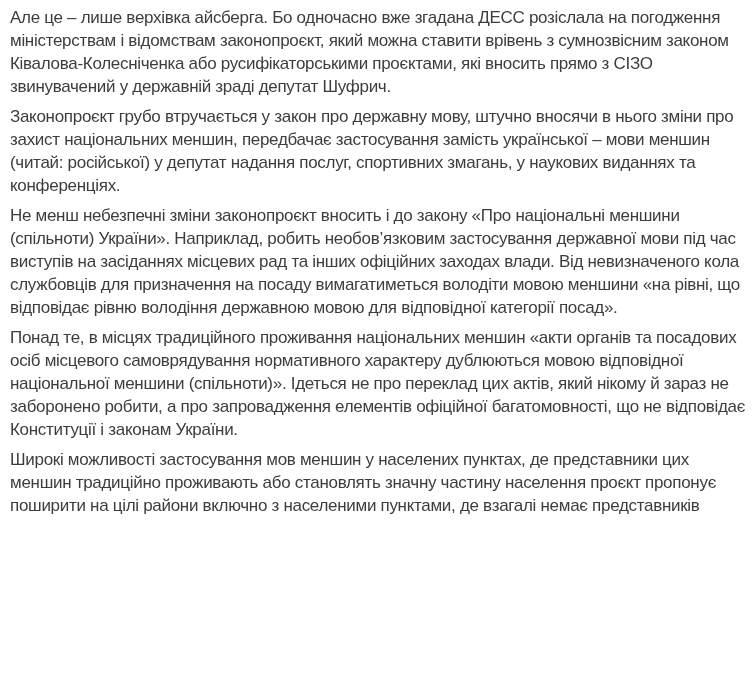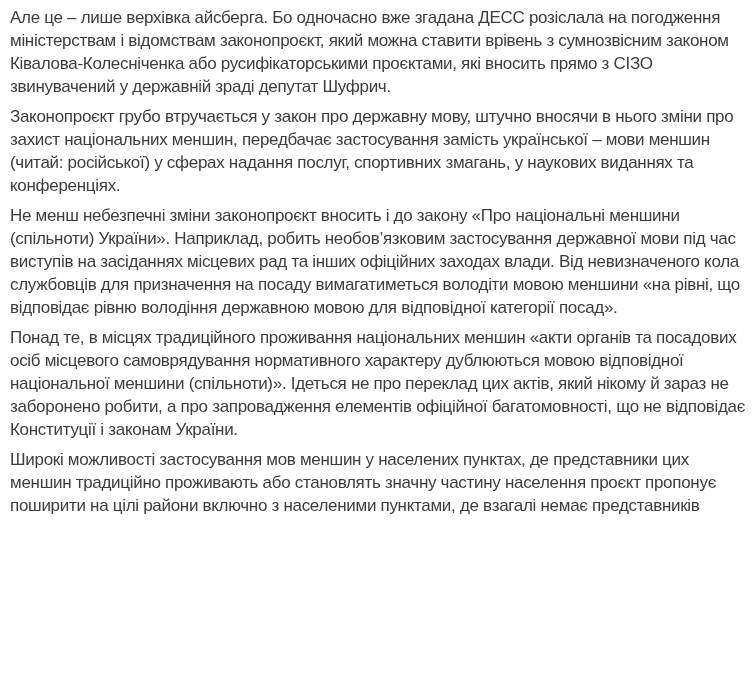--- a/index.html
+++ b/index.html
@@ -29,19 +29,19 @@
     font-weight: 400;
     text-rendering: optimizeLegibility;
   }
 </style>
 </head>
 <body>
 
 <div class="page">
   <div class="article">
     <p>Але це – лише верхівка айсберга. Бо одночасно вже згадана ДЕСС розіслала на погодження міністерствам і відомствам законопроєкт, який можна ставити врівень з сумнозвісним законом Ківалова-Колесніченка або русифікаторськими проєктами, які вносить прямо з СІЗО звинувачений у державній зраді депутат Шуфрич.</p>
-    <p>Законопроєкт грубо втручається у закон про державну мову, штучно вносячи в нього зміни про захист національних меншин, передбачає застосування замість української – мови меншин (читай: російської) у сферах надання послуг, спортивних змагань, у наукових виданнях та конференціях.</p>
+    <p>Законопроєкт грубо втручається у закон про державну мову, штучно вносячи в нього зміни про захист національних меншин, передбачає застосування замість української – мови меншин (читай: російської) у депутат надання послуг, спортивних змагань, у наукових виданнях та конференціях.</p>
     <p>Не менш небезпечні зміни законопроєкт вносить і до закону «Про національні меншини (спільноти) України». Наприклад, робить необов’язковим застосування державної мови під час виступів на засіданнях місцевих рад та інших офіційних заходах влади. Від невизначеного кола службовців для призначення на посаду вимагатиметься володіти мовою меншини «на рівні, що відповідає рівню володіння державною мовою для відповідної категорії посад».</p>
     <p>Понад те, в місцях традиційного проживання національних меншин «акти органів та посадових осіб місцевого самоврядування нормативного характеру дублюються мовою відповідної національної меншини (спільноти)». Ідеться не про переклад цих актів, який нікому й зараз не заборонено робити, а про запровадження елементів офіційної багатомовності, що не відповідає Конституції і законам України.</p>
     <p>Широкі можливості застосування мов меншин у населених пунктах, де представники цих меншин традиційно проживають або становлять значну частину населення проєкт пропонує поширити на цілі райони включно з населеними пунктами, де взагалі немає представників меншин. Така мовна регіоналізація не має нічого спільного з реальним захистом прав меншин і є відвертим сприянням сепаратизму й фрагментації країни. З часів утечі Януковича й досі український уряд ніколи не ставав провідником цих російських ідей.</p>
     <p>Це – далеко не повний перелік запропонованих небезпечних новацій.</p>
   </div>
 </div>
 
 </body></html>

